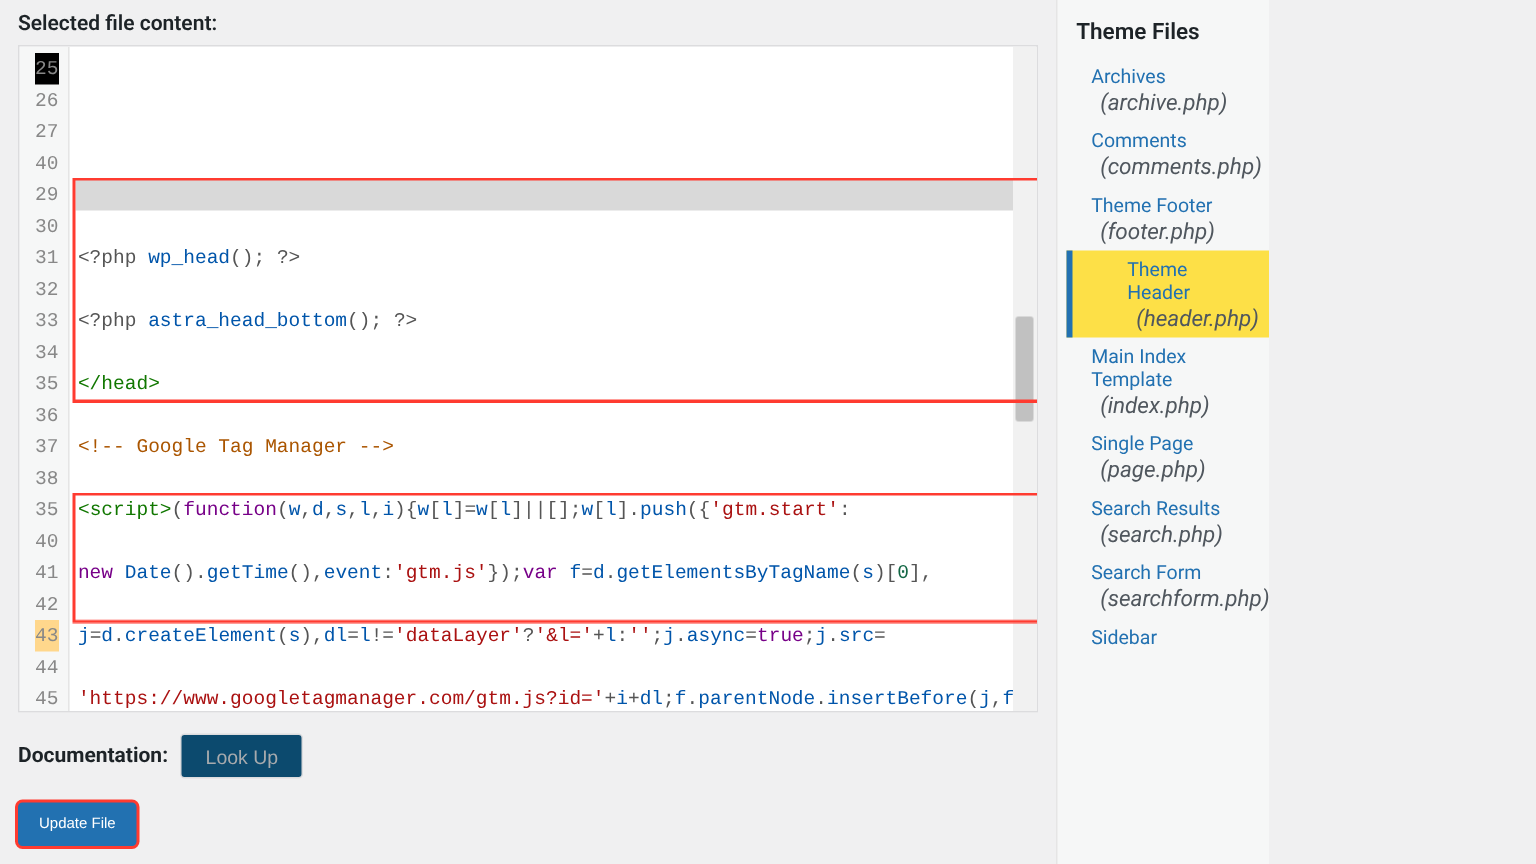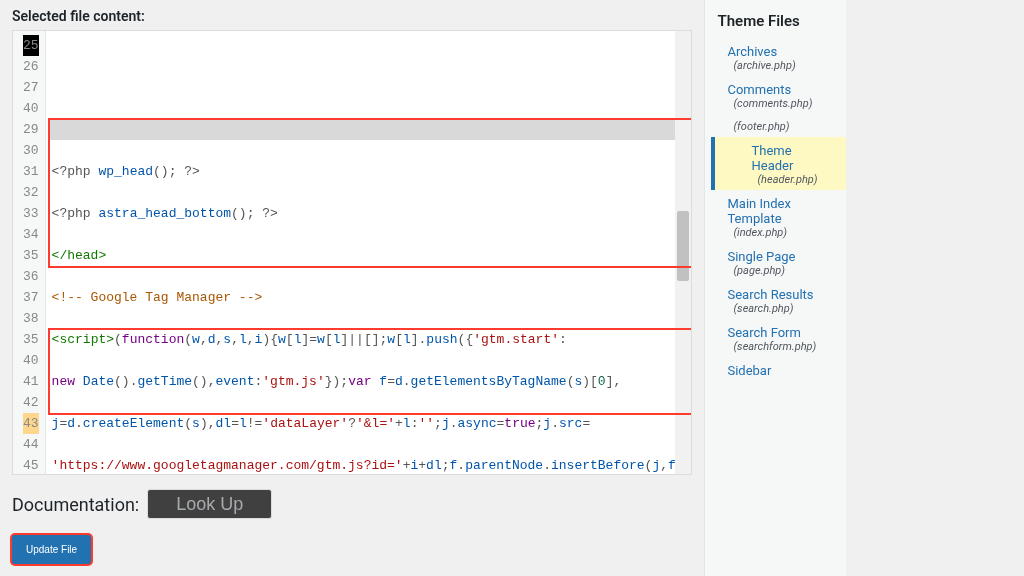--- a/index.html
+++ b/index.html
@@ -60,56 +60,56 @@
   .scrollbar-v {
     position: absolute; right: 0; top: 0; bottom: 0; width: 16px;
     background: #f1f1f1;
   }
   .scrollbar-thumb {
     position: absolute; right: 2px; width: 12px;
     height: 70px; top: 180px; background: #c1c1c1; border-radius: 2px;
   }
 
   .doc-row { margin-top: 14px; display: flex; align-items: center; gap: 8px; }
-  .doc-label { font-size: 18px; font-weight: 400; }
+  .doc-label { font-size: 14px; font-weight: 700; }
   .doc-select {
     width: 180px; height: 30px; border: 1px solid #8c8f94;
     background: #fff; padding: 0 28px 0 8px; font-size: 13px;
     color: #555; border-radius: 3px; position: relative;
     display: flex; align-items: center;
   }
   .doc-select::after {
     content: ""; position: absolute; right: 10px; top: 12px;
     border-left: 5px solid transparent; border-right: 5px solid transparent;
     border-top: 6px solid #555;
   }
   .lookup-btn {
-    height: 30px; padding: 0 28px; border: 1px solid #dcdcde;
-    background: #404040; color: #a7aaad; border-radius: 3px; font-size: 18px;
+    height: 30px; padding: 0 16px; border: 1px solid #dcdcde;
+    background: #0c4a6e; color: #a7aaad; border-radius: 3px; font-size: 13px;
     cursor: default;
   }
   .update-row { margin-top: 16px; }
   .update-btn {
     background: #2271b1; color: #fff; border: none;
     padding: 9px 14px; font-size: 10px; border-radius: 3px;
     box-shadow: 0 0 0 2px #ff3b30;
   }
 
   .right-panel {
     width: 200px; background: #f6f7f7; padding: 8px 0 0 6px;
     border-left: 1px solid #e5e5e5; overflow: auto;
   }
   .right-title { font-size: 15px; font-weight: 600; color: #1d2327; padding: 4px 6px 8px 6px; }
   .file-item {
     padding: 6px 10px 4px 12px; border-left: 4px solid transparent;
     cursor: pointer;
   }
-  .file-item.active { border-left-color: #2271b1; background: #fef9c3; padding-left: 36px; }
+  .file-item.active { border-left-color: #2271b1; background: #fde047; padding-left: 36px; }
   .file-name { color: #2271b1; font-size: 13px; }
-  .file-meta { color: #50575e; font-style: italic; font-size: 11px; margin-left: 6px; }
+  .file-meta { color: #50575e; font-style: italic; font-size: 15px; margin-left: 6px; }
 </style>
 </head>
 <body>
 
 <div class="container">
   <div class="left-panel">
     <div class="section-title">Selected file content:</div>
 
     <div class="editor-wrap">
       <div class="editor-inner">
@@ -183,20 +183,21 @@
     <div id="file-list">
         <div class="file-item">
           <div class="file-name">Archives</div>
           <div class="file-meta">(archive.php)</div>
         </div>
         <div class="file-item">
           <div class="file-name">Comments</div>
           <div class="file-meta">(comments.php)</div>
         </div>
         <div class="file-item">
+          <div class="file-name">Theme Footer</div>
           <div class="file-meta">(footer.php)</div>
         </div>
         <div class="file-item active">
           <div class="file-name">Theme Header</div>
           <div class="file-meta">(header.php)</div>
         </div>
         <div class="file-item">
           <div class="file-name">Main Index Template</div>
           <div class="file-meta">(index.php)</div>
         </div>

